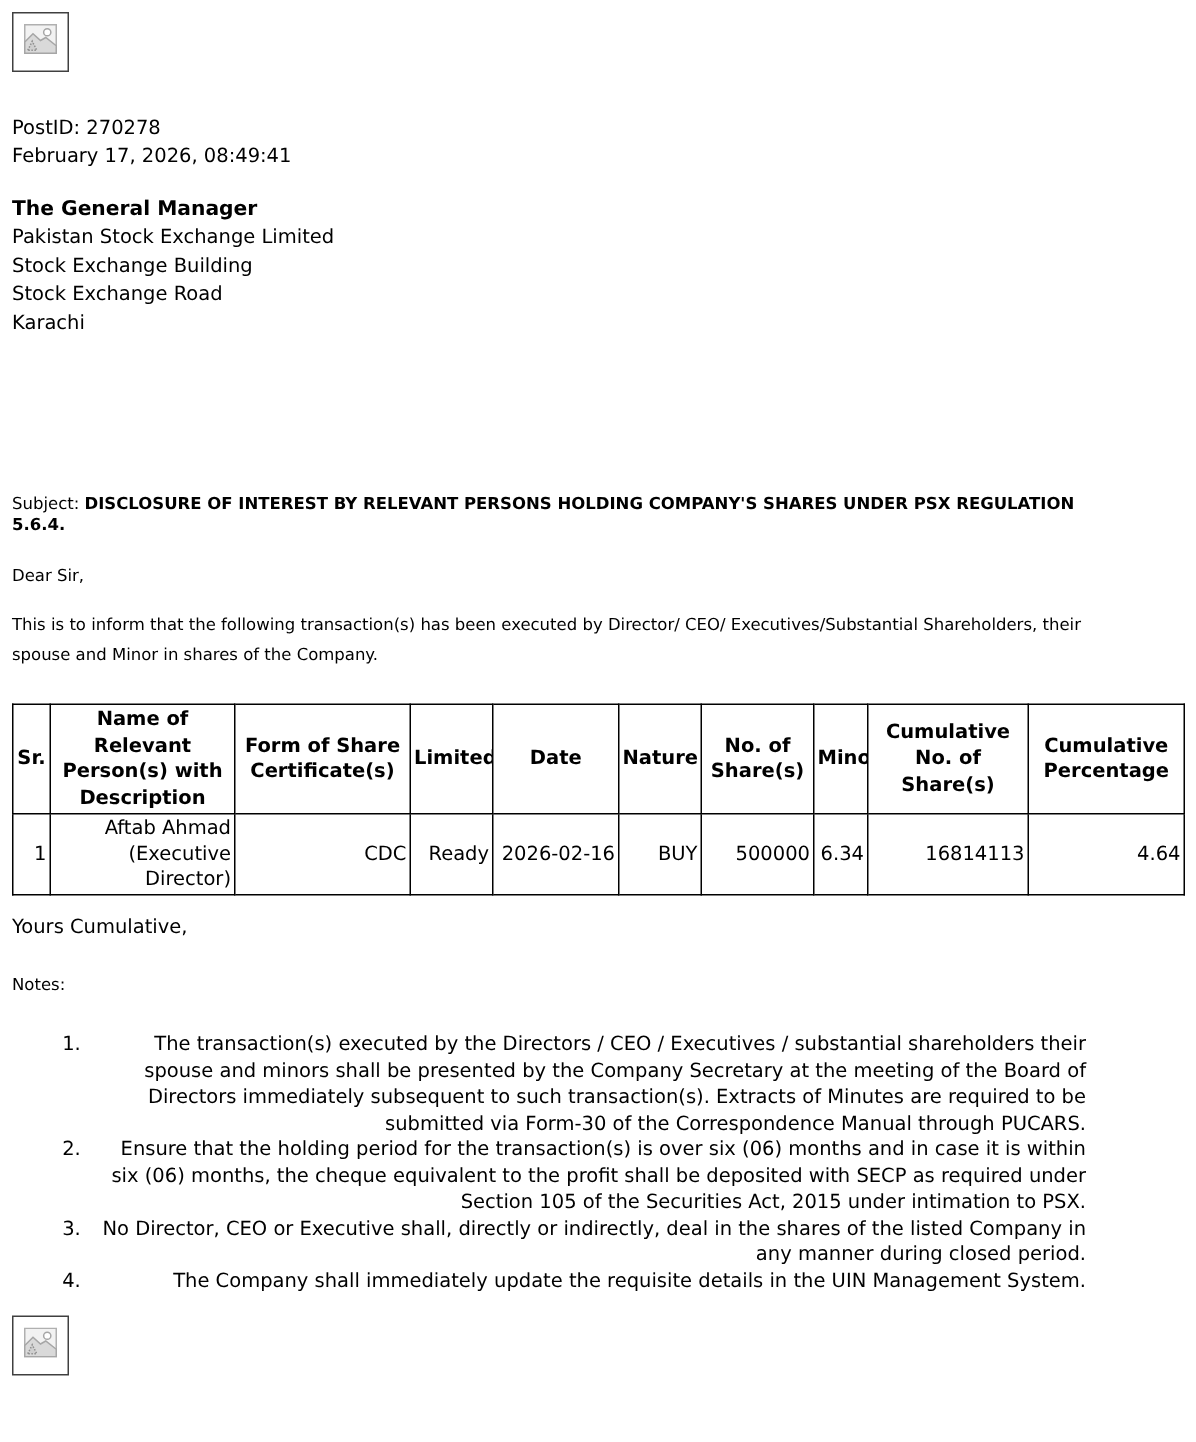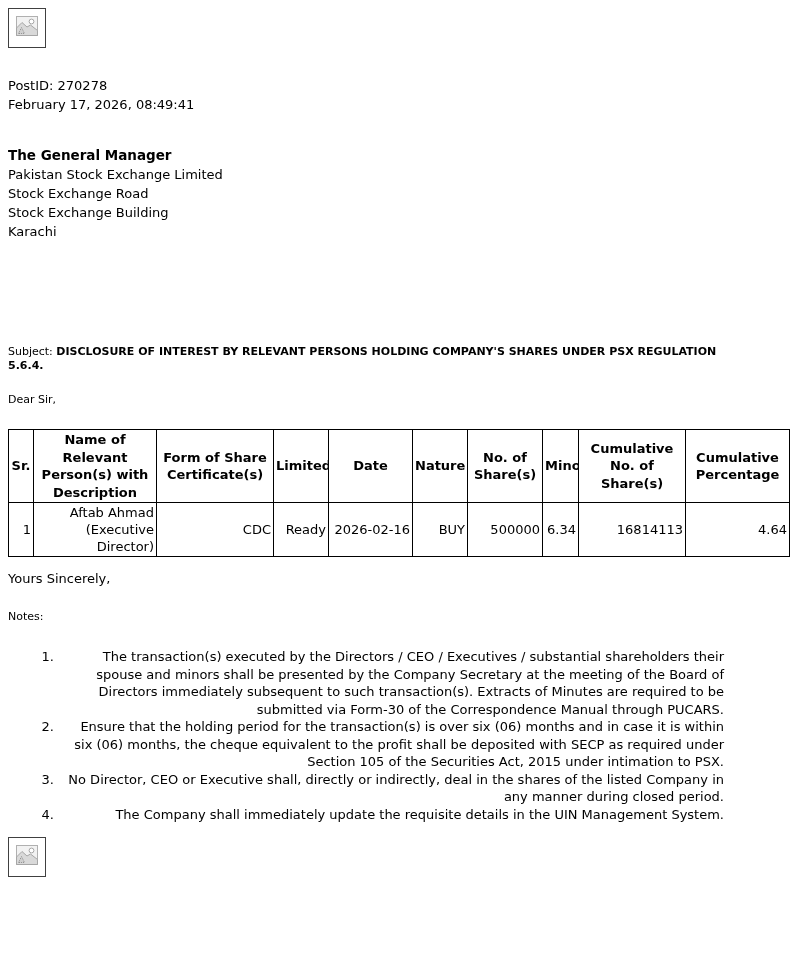--- a/index.html
+++ b/index.html
@@ -18,21 +18,21 @@
     height: 40px;
     border: 1px solid #404040;
     background: #ffffff;
     padding: 7px 7px;
     line-height: 0;
   }
   .img-placeholder svg { display: block; }
 
   .meta-block { margin-top: 24px; font-size: 13px; line-height: 19px; }
 
-  .recipient { margin-top: 32px; font-size: 13px; line-height: 19px; }
+  .recipient { margin-top: 16px; font-size: 13px; line-height: 19px; }
   .recipient .title { font-weight: bold; font-size: 13.5px; }
 
   .subject-line { margin-top: 104px; font-size: 11px; line-height: 14px; }
   .subject-line .subject-text { font-weight: bold; text-align: right; }
 
   .salutation { margin-top: 20px; font-size: 11px; line-height: 14px; }
 
   .intro { margin-top: 16px; font-size: 11px; line-height: 20px; max-width: 782px; }
 
   .details-lead { margin-top: 8px; font-size: 11px; line-height: 14px; }
@@ -96,32 +96,33 @@
   
   <div class="meta-block">
     <div>PostID: 270278</div>
     <div>February 17, 2026, 08:49:41</div>
   </div>
 
   
   <div class="recipient">
     <div class="title">The General Manager</div>
     <div>Pakistan Stock Exchange Limited</div>
+    <div>Stock Exchange Building</div>
     <div>Stock Exchange Road</div>
-    <div>Stock Exchange Building</div>
     <div>Karachi</div>
   </div>
 
   
   <div class="subject-line"><span>Subject: </span><span class="subject-text">DISCLOSURE OF INTEREST BY RELEVANT PERSONS HOLDING COMPANY'S SHARES UNDER PSX REGULATION 5.6.4.</span></div>
 
   
   <div class="salutation">Dear Sir,</div>
 
   
+  <div class="intro">This is to inform that the following transaction(s) has been executed by Director/ CEO/ Executives/Substantial Shareholders, their spouse and Minor in shares of the Company.</div>
 
   
 
   
   <table class="disclosure">
     <colgroup>
       <col style="width:25px">
       <col style="width:123px">
       <col style="width:117px">
       <col style="width:55px">
@@ -156,21 +157,21 @@
         <td>BUY</td>
         <td>500000</td>
         <td>6.34</td>
         <td>16814113</td>
         <td>4.64</td>
       </tr>
     </tbody>
   </table>
 
   
-  <div class="closing">Yours Sincerely,</div>
+  <div class="closing">Yours Cumulative,</div>
 
   
   <div class="notes-label">Notes:</div>
   <ol class="notes-list">
     <li>The transaction(s) executed by the Directors / CEO / Executives / substantial shareholders their spouse and minors shall be presented by the Company Secretary at the meeting of the Board of Directors immediately subsequent to such transaction(s). Extracts of Minutes are required to be submitted via Form-30 of the Correspondence Manual through PUCARS.</li>
     <li>Ensure that the holding period for the transaction(s) is over six (06) months and in case it is within six (06) months, the cheque equivalent to the profit shall be deposited with SECP as required under Section 105 of the Securities Act, 2015 under intimation to PSX.</li>
     <li>No Director, CEO or Executive shall, directly or indirectly, deal in the shares of the listed Company in any manner during closed period.</li>
     <li>The Company shall immediately update the requisite details in the UIN Management System.</li>
   </ol>
 

